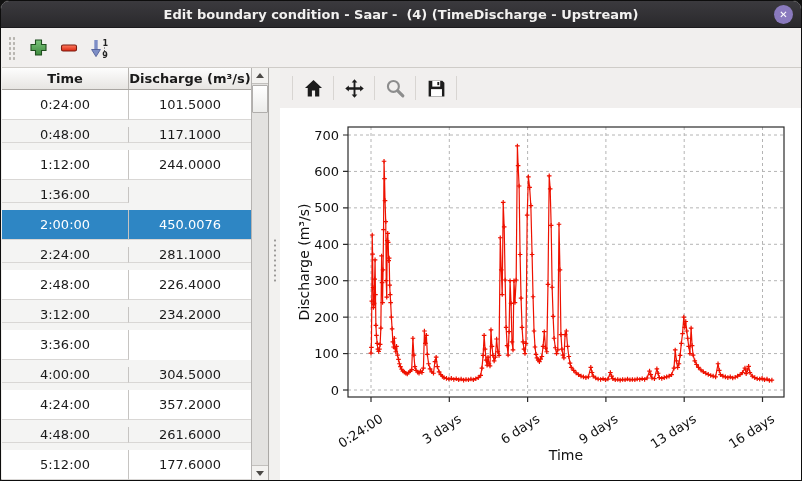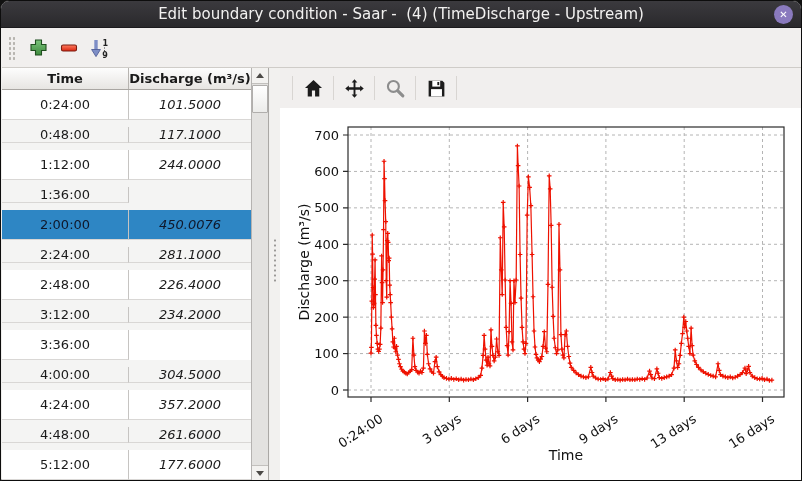--- a/index.html
+++ b/index.html
@@ -11,21 +11,21 @@
     font-family:"DejaVu Sans","Liberation Sans",sans-serif;
     color:#1a1a1a;
   }
   
   .titlebar{
     position:absolute;left:0;top:0;width:100%;height:27px;
     background:linear-gradient(#3b3a3e,#2a292c);
     display:flex;align-items:center;justify-content:center;
     border-bottom:1px solid #1c1b1e;
   }
-  .titlebar-text{color:#f2f1f0;font-size:15px;font-weight:normal;white-space:pre;}
+  .titlebar-text{color:#f2f1f0;font-size:13px;font-weight:bold;white-space:pre;}
   .close-btn{
     position:absolute;right:8px;top:4px;width:19px;height:19px;border-radius:50%;
     background:#8a7abe;display:flex;align-items:center;justify-content:center;
     color:#fff;font-size:10px;font-weight:bold;cursor:default;
   }
   
   .toolbar{
     position:absolute;left:1px;top:27px;width:800px;height:40px;
     background:#f1efee;border-bottom:1px solid #cfccc8;
     display:flex;align-items:center;padding-left:5px;
@@ -38,24 +38,24 @@
   .tb-btn{width:28px;height:28px;display:flex;align-items:center;justify-content:center;margin-right:3px;}
   
   .content{position:absolute;left:1px;top:67px;width:780px;height:413px;}
   .table-panel{position:absolute;left:0;top:0;width:250px;height:413px;background:#fff;border-right:1px solid #b5b3b1;}
   .thead{display:flex;height:22px;background:linear-gradient(#fdfdfd,#e7e5e2);border-bottom:1px solid #a9a6a2;}
   .th{font-weight:bold;font-size:13px;text-align:center;line-height:21px;}
   .th1{width:127px;border-right:1px solid #b7b4b0;}
   .th2{width:122px;}
   .trow{display:flex;height:30px;background:#fff;}
   .trow.alt{background:#f4f4f3;align-items:center;}
-  .trow.sel .td{background:#2e86c4;color:#0f172a;}
+  .trow.sel .td{background:#2e86c4;color:#ffffff;}
   .td{font-size:13px;display:flex;align-items:center;justify-content:center;border-bottom:1px solid #d9d7d5;}
   .td1{width:127px;border-right:1px solid #c6c4c2;}
-  .td2{width:122px;font-style:italic;}
+  .td2{width:122px;}
   
   .vscroll{position:absolute;left:250px;top:0;width:17px;height:413px;background:#e3e2e0;border-right:1px solid #aaa8a5;}
   .sb-btn{position:absolute;left:0;width:16px;height:16px;background:#f3f2f0;display:flex;align-items:center;justify-content:center;}
   .sb-up{top:0;border-bottom:1px solid #c2c0bd;}
   .sb-down{bottom:0;border-top:1px solid #c2c0bd;}
   .tri-up{width:0;height:0;border-left:4px solid transparent;border-right:4px solid transparent;border-bottom:5px solid #4c4a47;}
   .tri-down{width:0;height:0;border-left:4px solid transparent;border-right:4px solid transparent;border-top:5px solid #4c4a47;}
   .sb-thumb{position:absolute;left:0;top:17px;width:16px;height:28px;background:linear-gradient(#ffffff,#ececea);border:1px solid #b0aeac;border-radius:1px;}
   
   .splitter{position:absolute;left:268px;top:0;width:10px;height:413px;background:#f2f1ef;}

